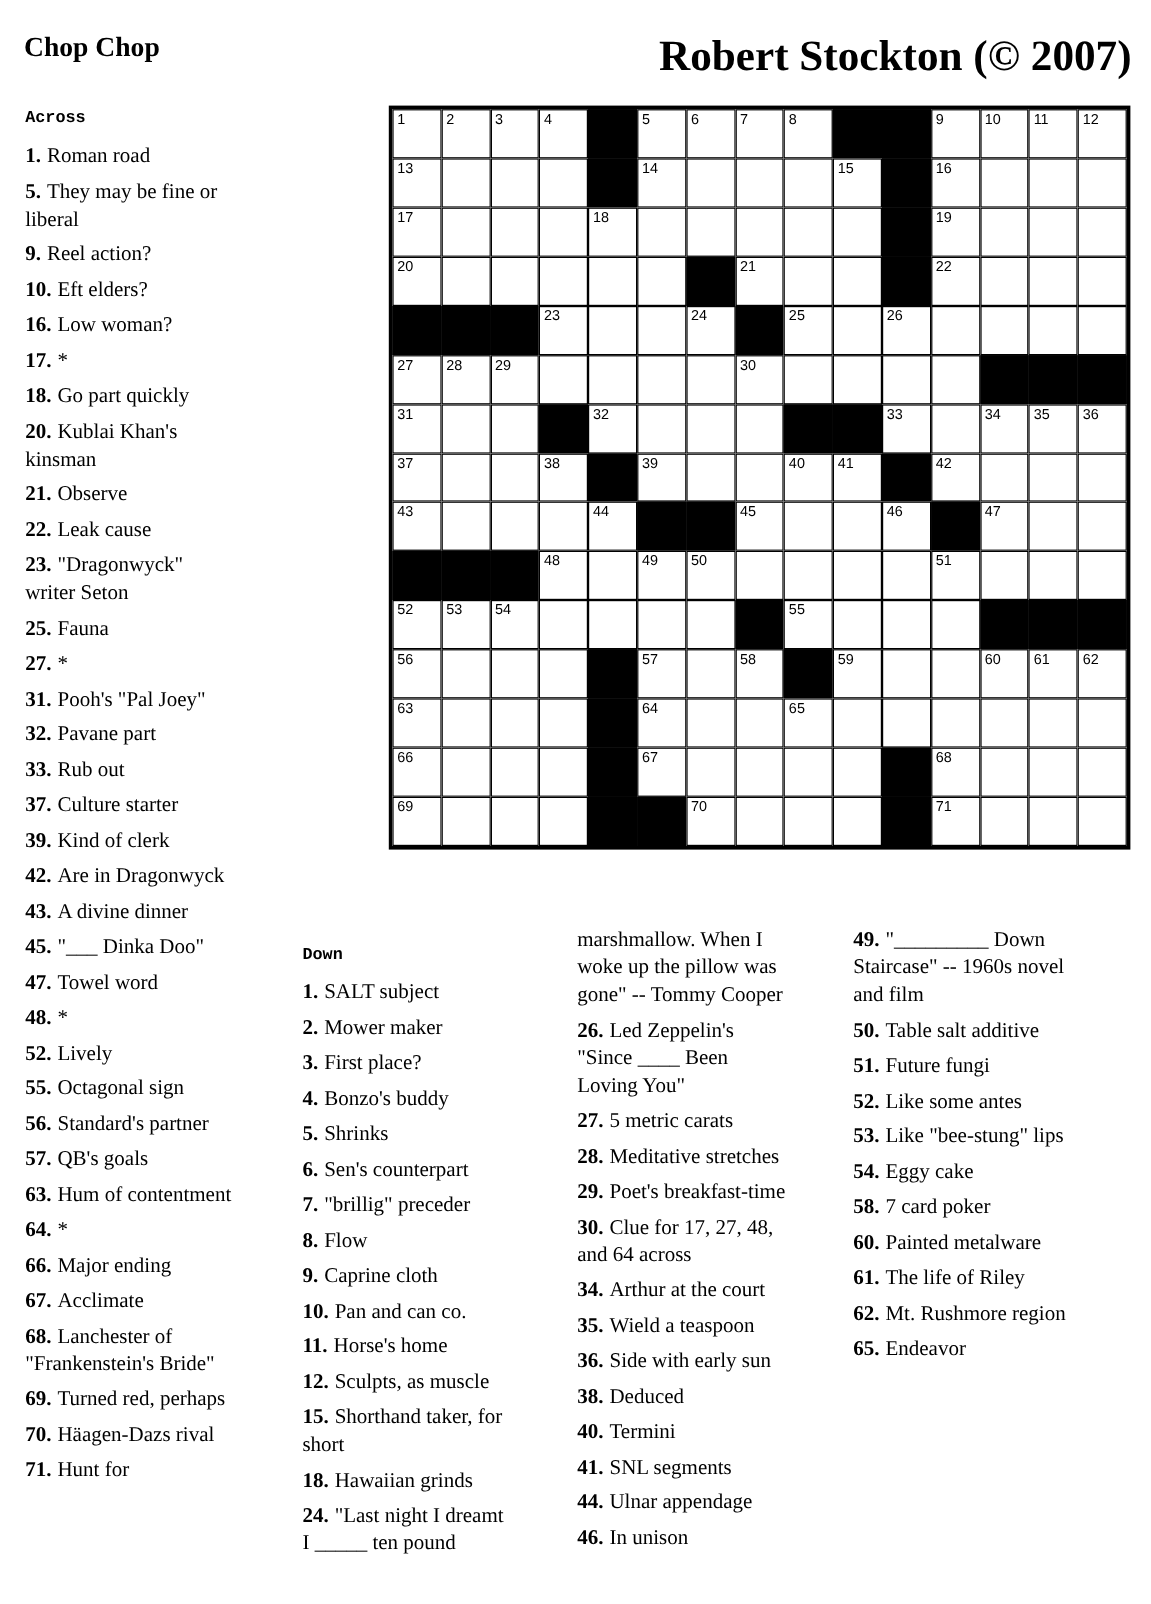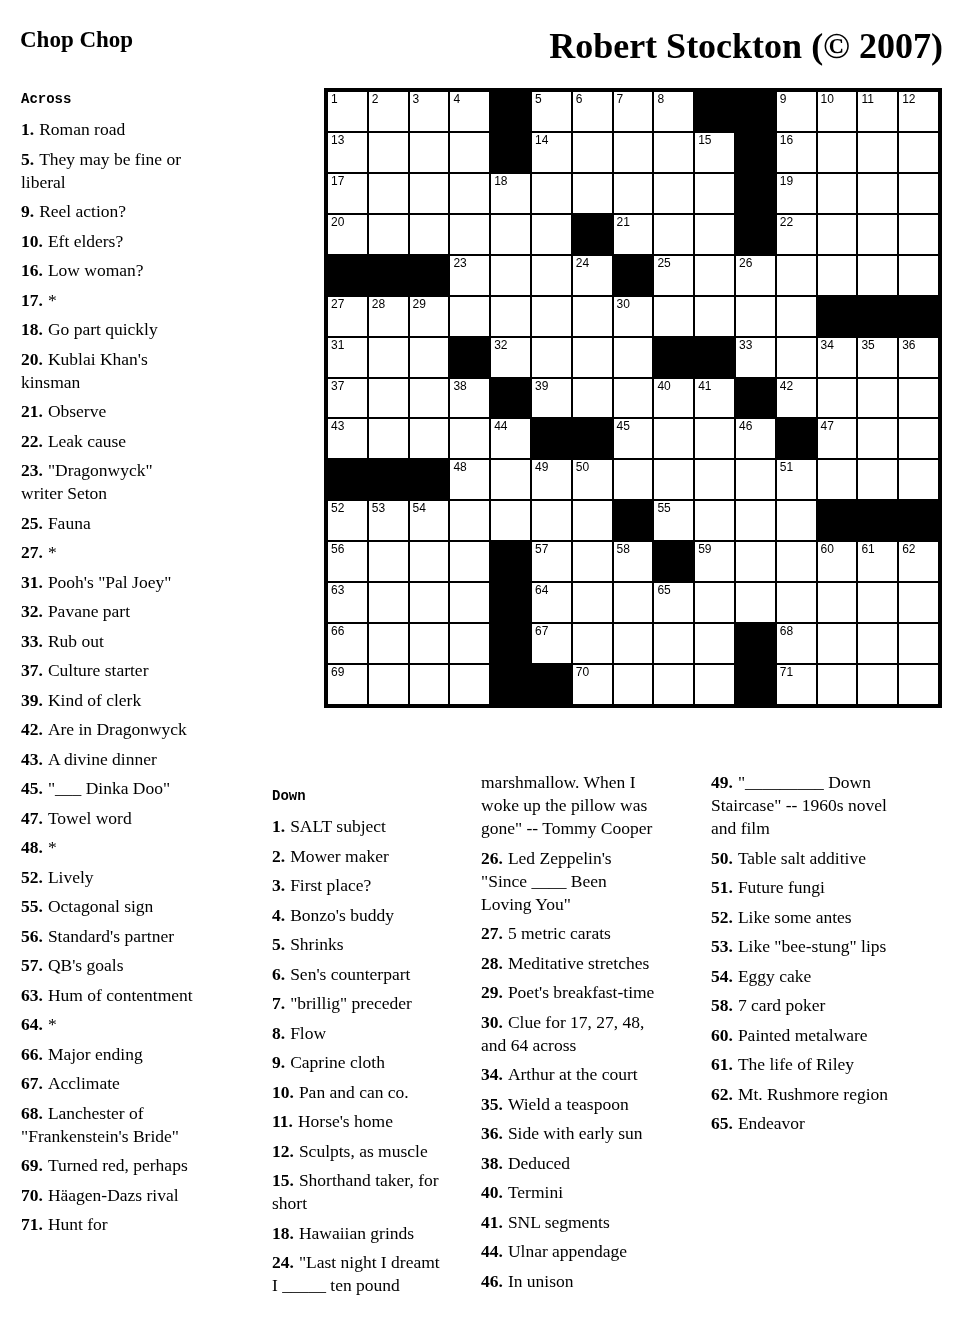--- a/index.html
+++ b/index.html
@@ -42,21 +42,21 @@
   .cluecol h2 {
     margin:0 0 8px 0; font-size:14px; font-weight:bold; line-height:22px;font-family:Liberation Mono, monospace;
   }
   .clue {
     margin:0 0 6.5px 0; font-size:17.5px; line-height:23px;
   }
   .clue b { font-weight:bold; }
   .ctext { white-space:pre-wrap; padding-left:5px; }
   .clue > .ctext:first-child { padding-left:0; }
   #across-col { left:21px;  top:88px;  width:228px; }
-  #down-col-1 { left:252px; top:785px; width:222px;margin-left:20px; }
+  #down-col-1 { left:252px; top:785px; width:222px; }
   #down-col-2 { left:481px; top:771px; width:226px; }
   #down-col-3 { left:711px; top:771px; width:240px; }
 </style>
 </head>
 <body>
 
 <h1 class="title">Chop Chop</h1>
 <div class="author">Robert Stockton (© 2007)</div>
 
 <div id="grid">

